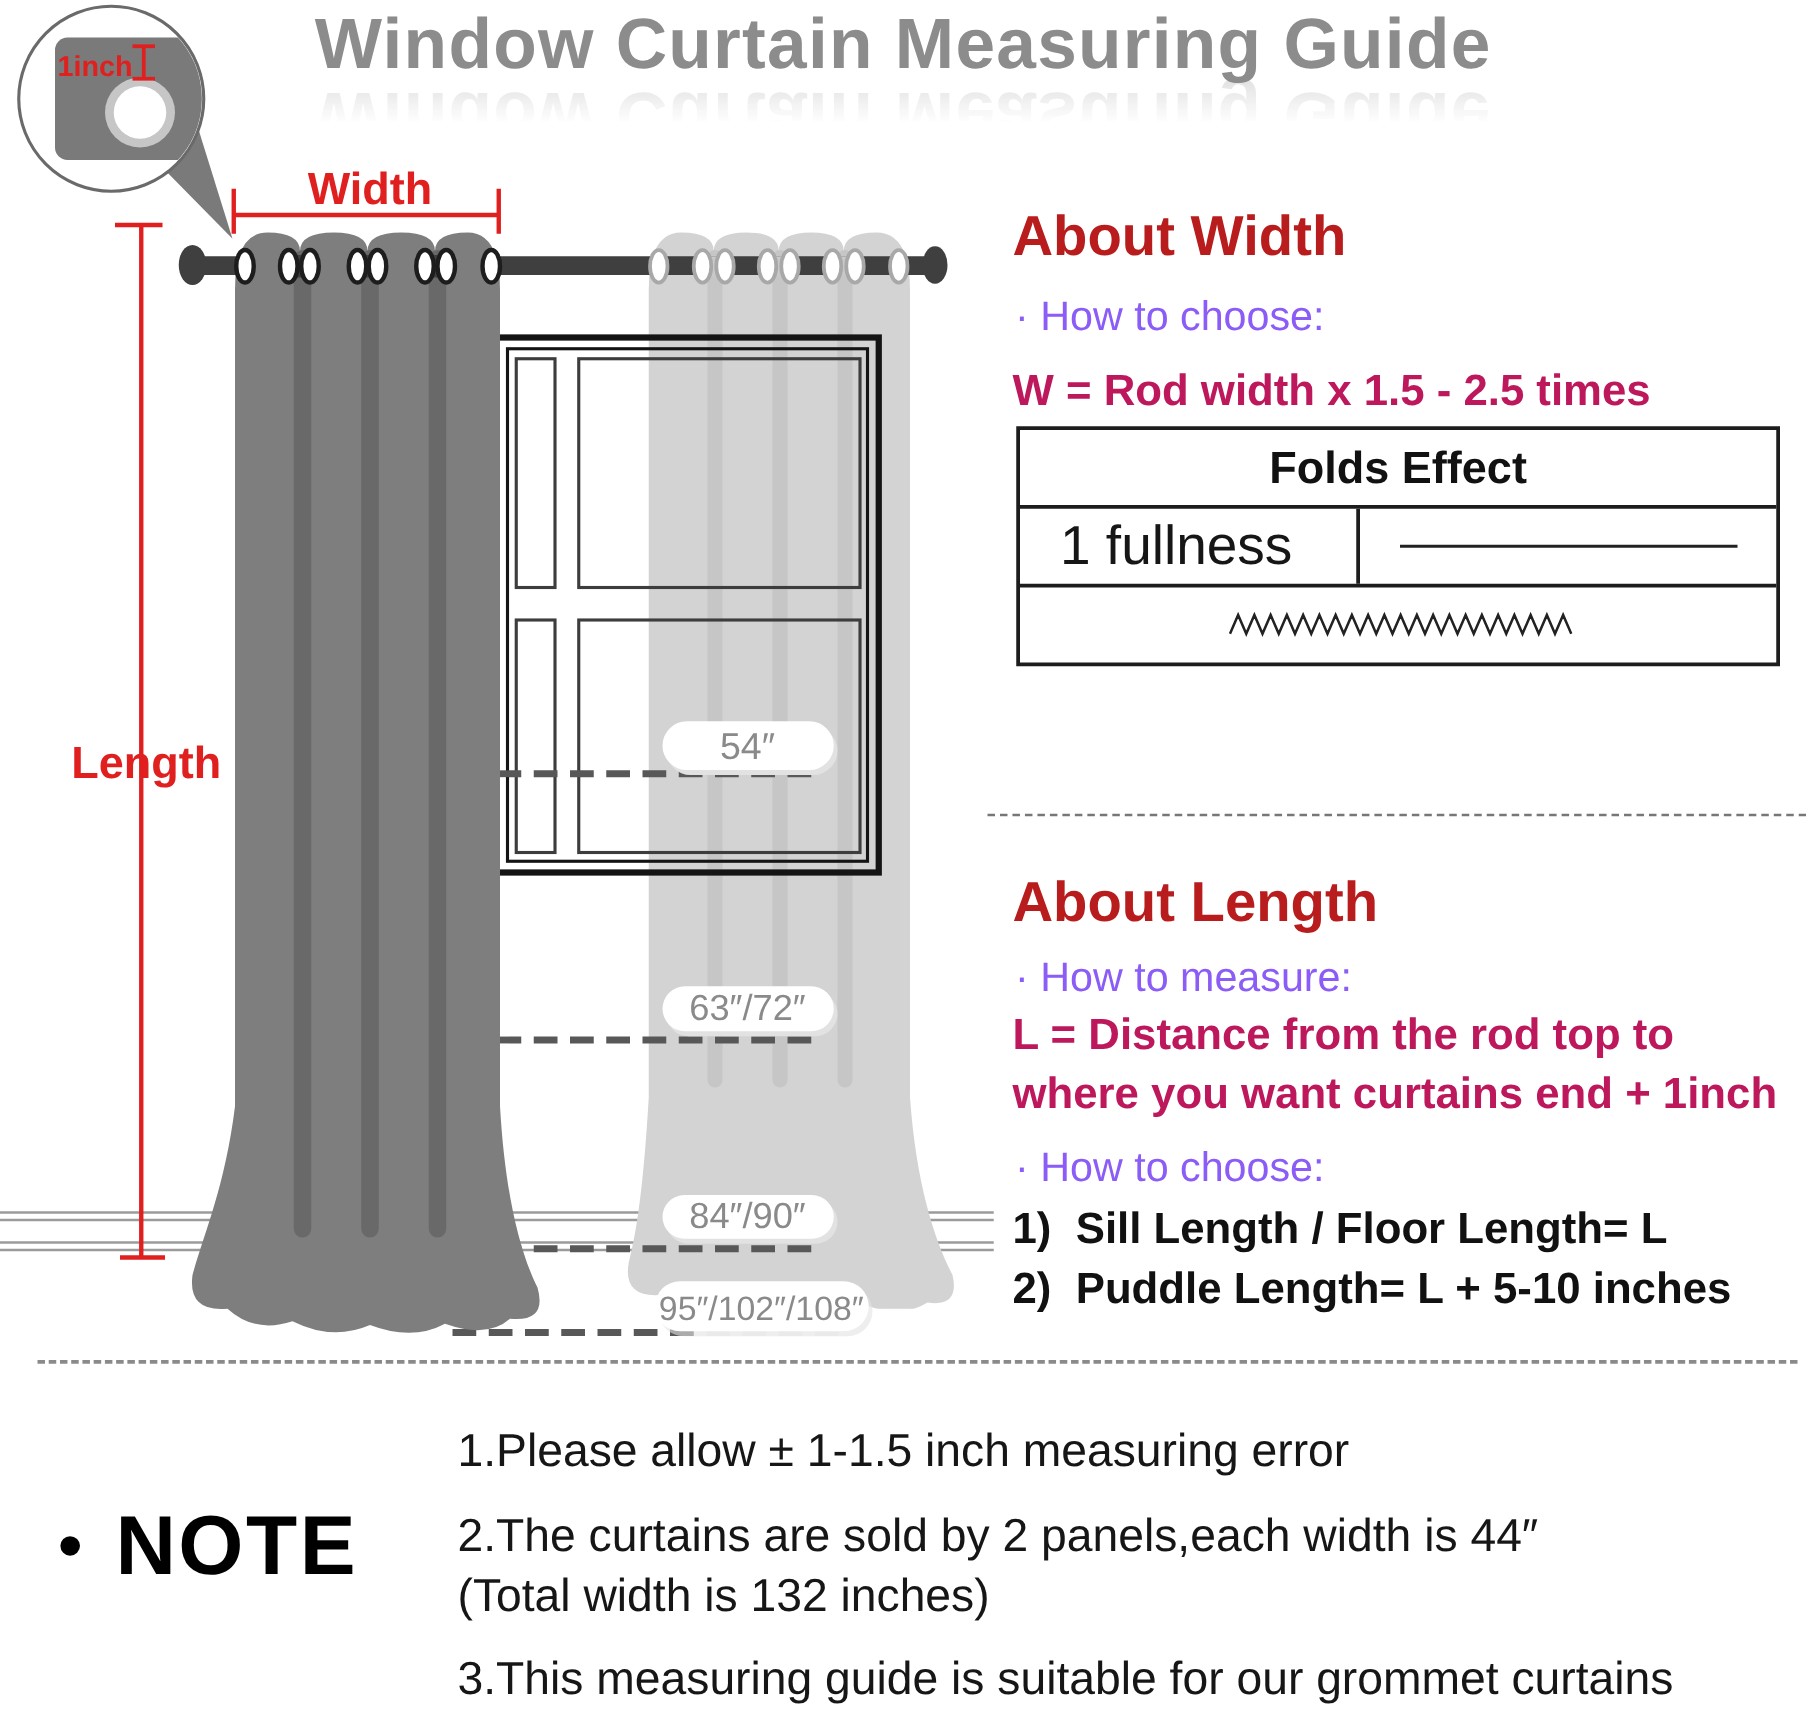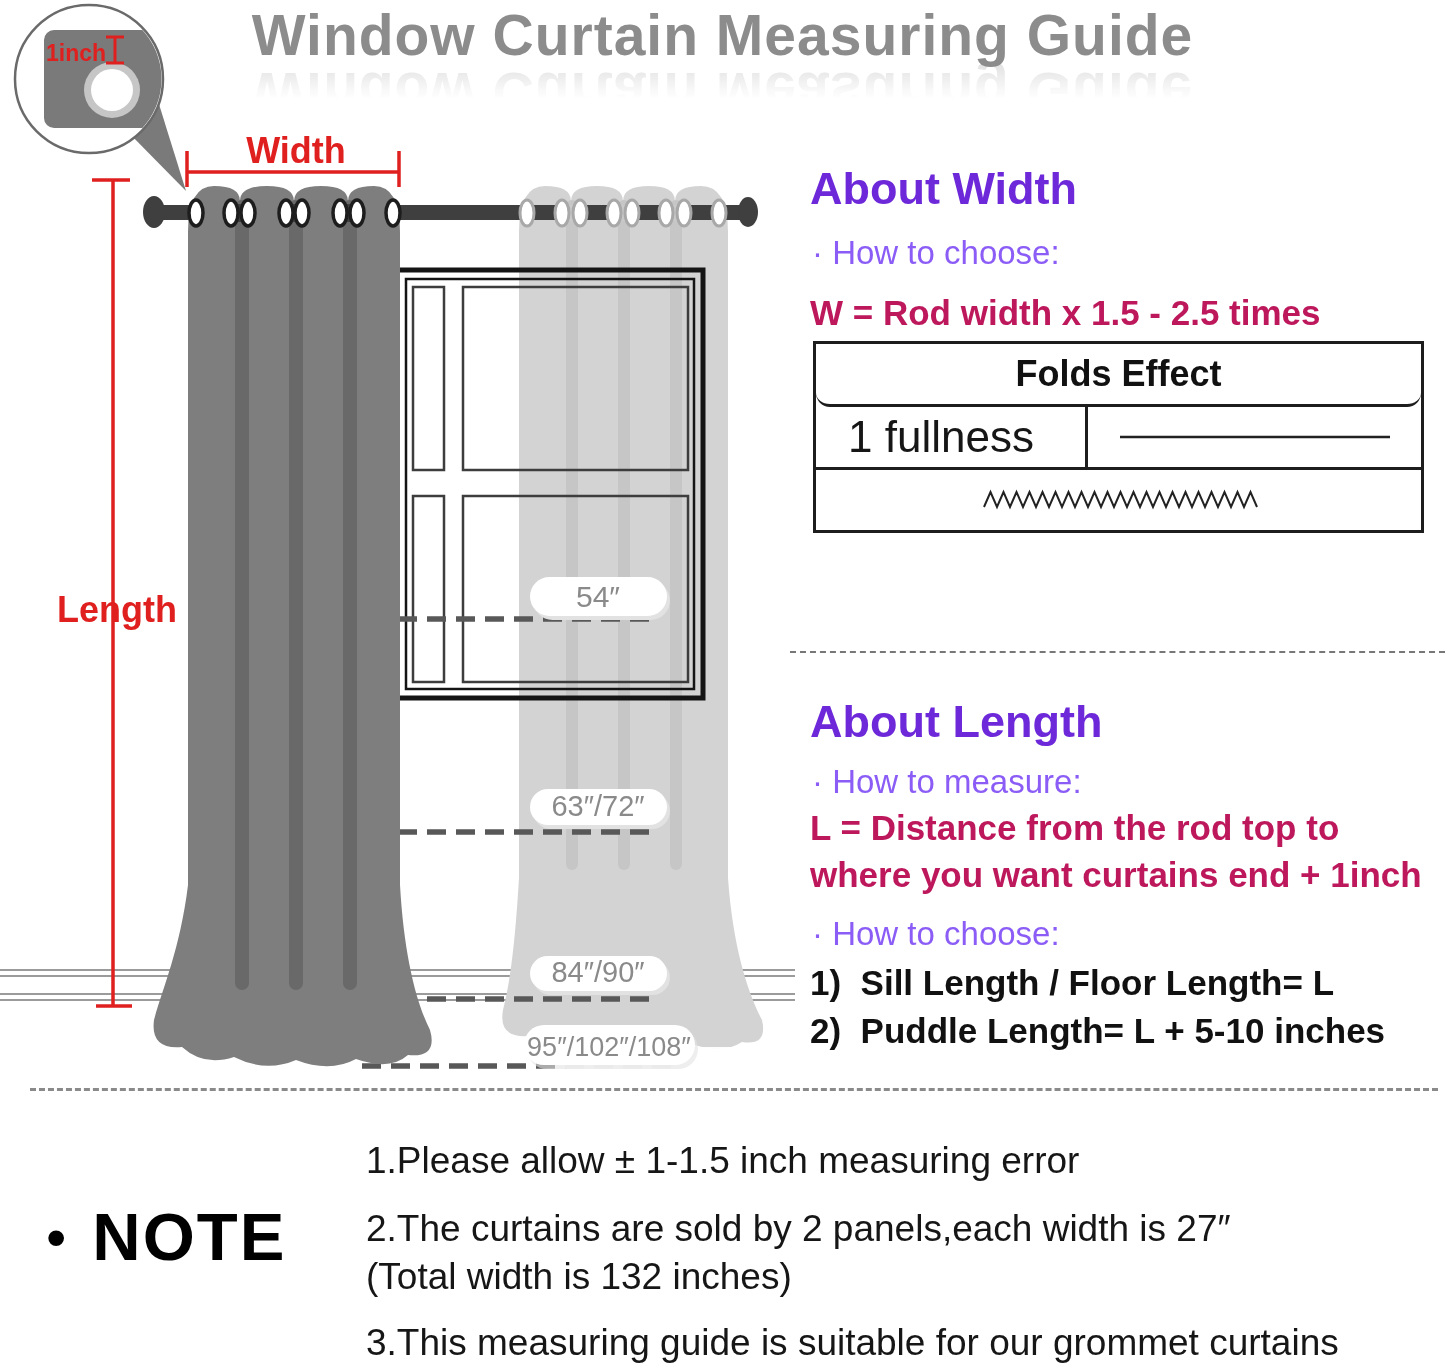--- a/index.html
+++ b/index.html
@@ -10,28 +10,28 @@
   
   .title{left:0;top:2px;width:1445px;text-align:center;
          font-size:57px;font-weight:bold;color:#8c8c8c;letter-spacing:1px;}
   .title-reflect{left:0;top:60px;width:1445px;text-align:center;
          font-size:57px;font-weight:bold;color:#8c8c8c;letter-spacing:1px;
          transform:scaleY(-1);opacity:.28;
          -webkit-mask-image:linear-gradient(to bottom,transparent 42%,rgba(0,0,0,1) 100%);
          mask-image:linear-gradient(to bottom,transparent 42%,rgba(0,0,0,1) 100%);}
 
   
-  .h2{font-size:45px;font-weight:600;color:#6d28d9;}
+  .h2{font-size:45px;font-weight:600;color:#b91c1c;}
   .howline{font-size:33px;font-weight:400;color:#8b5cf6;}
   .formula{font-size:35px;font-weight:600;color:#be185d;}
   .opt{font-size:35px;font-weight:600;color:#111;white-space:pre;}
 
   .folds-table{left:813px;top:341px;width:605px;border:3px solid #1d1d1d;background:#fff;}
   .ft-header{height:60px;line-height:60px;text-align:center;font-size:36px;font-weight:600;
-             border-bottom:3px solid #1d1d1d;color:#111;border-radius:14px;}
+             border-bottom:3px solid #1d1d1d;color:#111;}
   .ft-row{display:flex;height:60px;border-bottom:3px solid #1d1d1d;}
   .ft-row:last-child{border-bottom:none;}
   .ft-label{width:237px;padding-left:32px;font-size:44px;color:#161616;
             border-right:3px solid #1d1d1d;display:flex;align-items:center;}
   .ft-glyph{flex:1;display:flex;align-items:center;justify-content:center;}
 
   .divider-right{left:790px;top:651px;width:655px;border-top:2.5px dashed #777;}
   .divider-long{left:30px;top:1088px;width:1408px;border-top:3px dashed #8a8a8a;}
 
   
@@ -228,15 +228,15 @@
 <div class="abs opt" style="left:810px;top:1011px">2)  Puddle Length= L + 5-10 inches</div>
 
 <div class="abs divider-long"></div>
 
 <div class="abs note-title">
   <span class="note-bullet">•</span>
   <span class="note-word">NOTE</span>
 </div>
 
 <div class="abs note-item" style="top:1140px">1.Please allow ± 1-1.5 inch measuring error</div>
-<div class="abs note-item" style="top:1208px">2.The curtains are sold by 2 panels,each width is 27″</div>
+<div class="abs note-item" style="top:1208px">2.The curtains are sold by 2 panels,each width is 44″</div>
 <div class="abs note-item" style="top:1256px">(Total width is 132 inches)</div>
 <div class="abs note-item" style="top:1322px">3.This measuring guide is suitable for our grommet curtains</div>
 
 </body></html>

